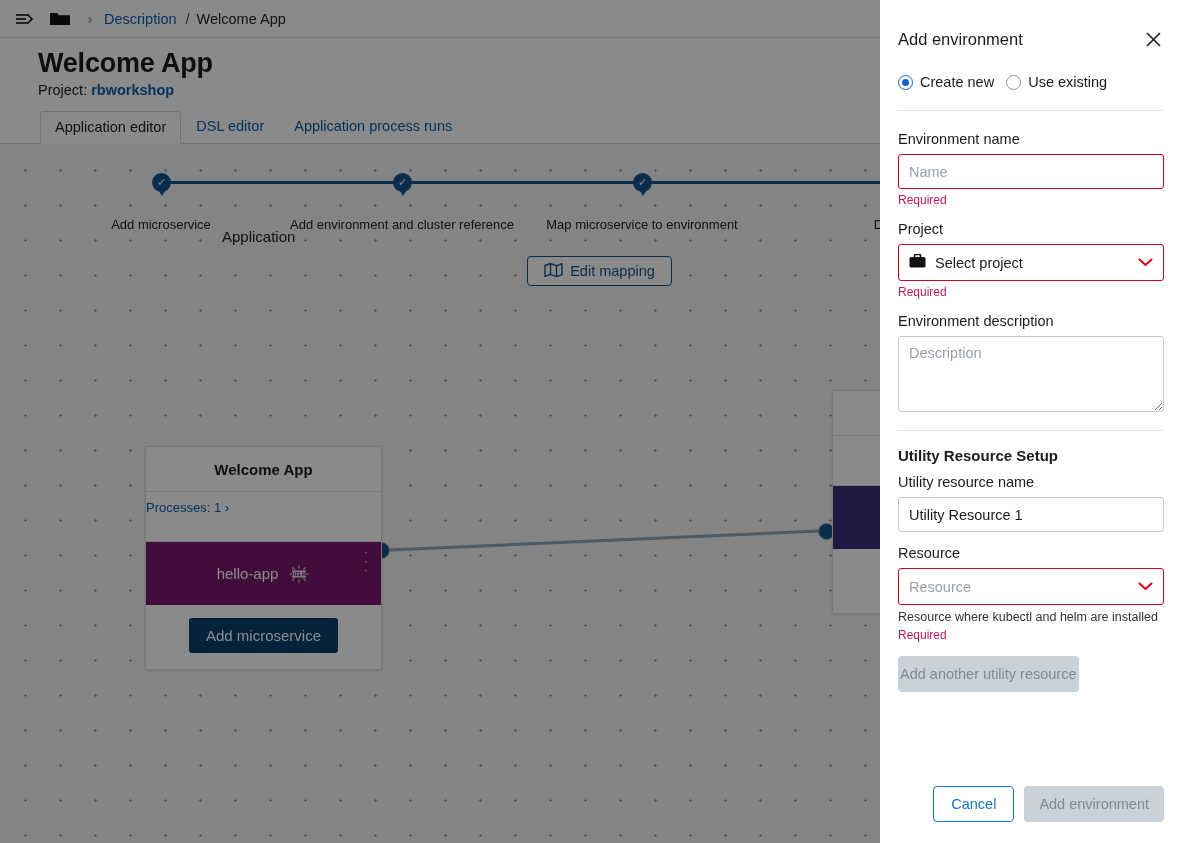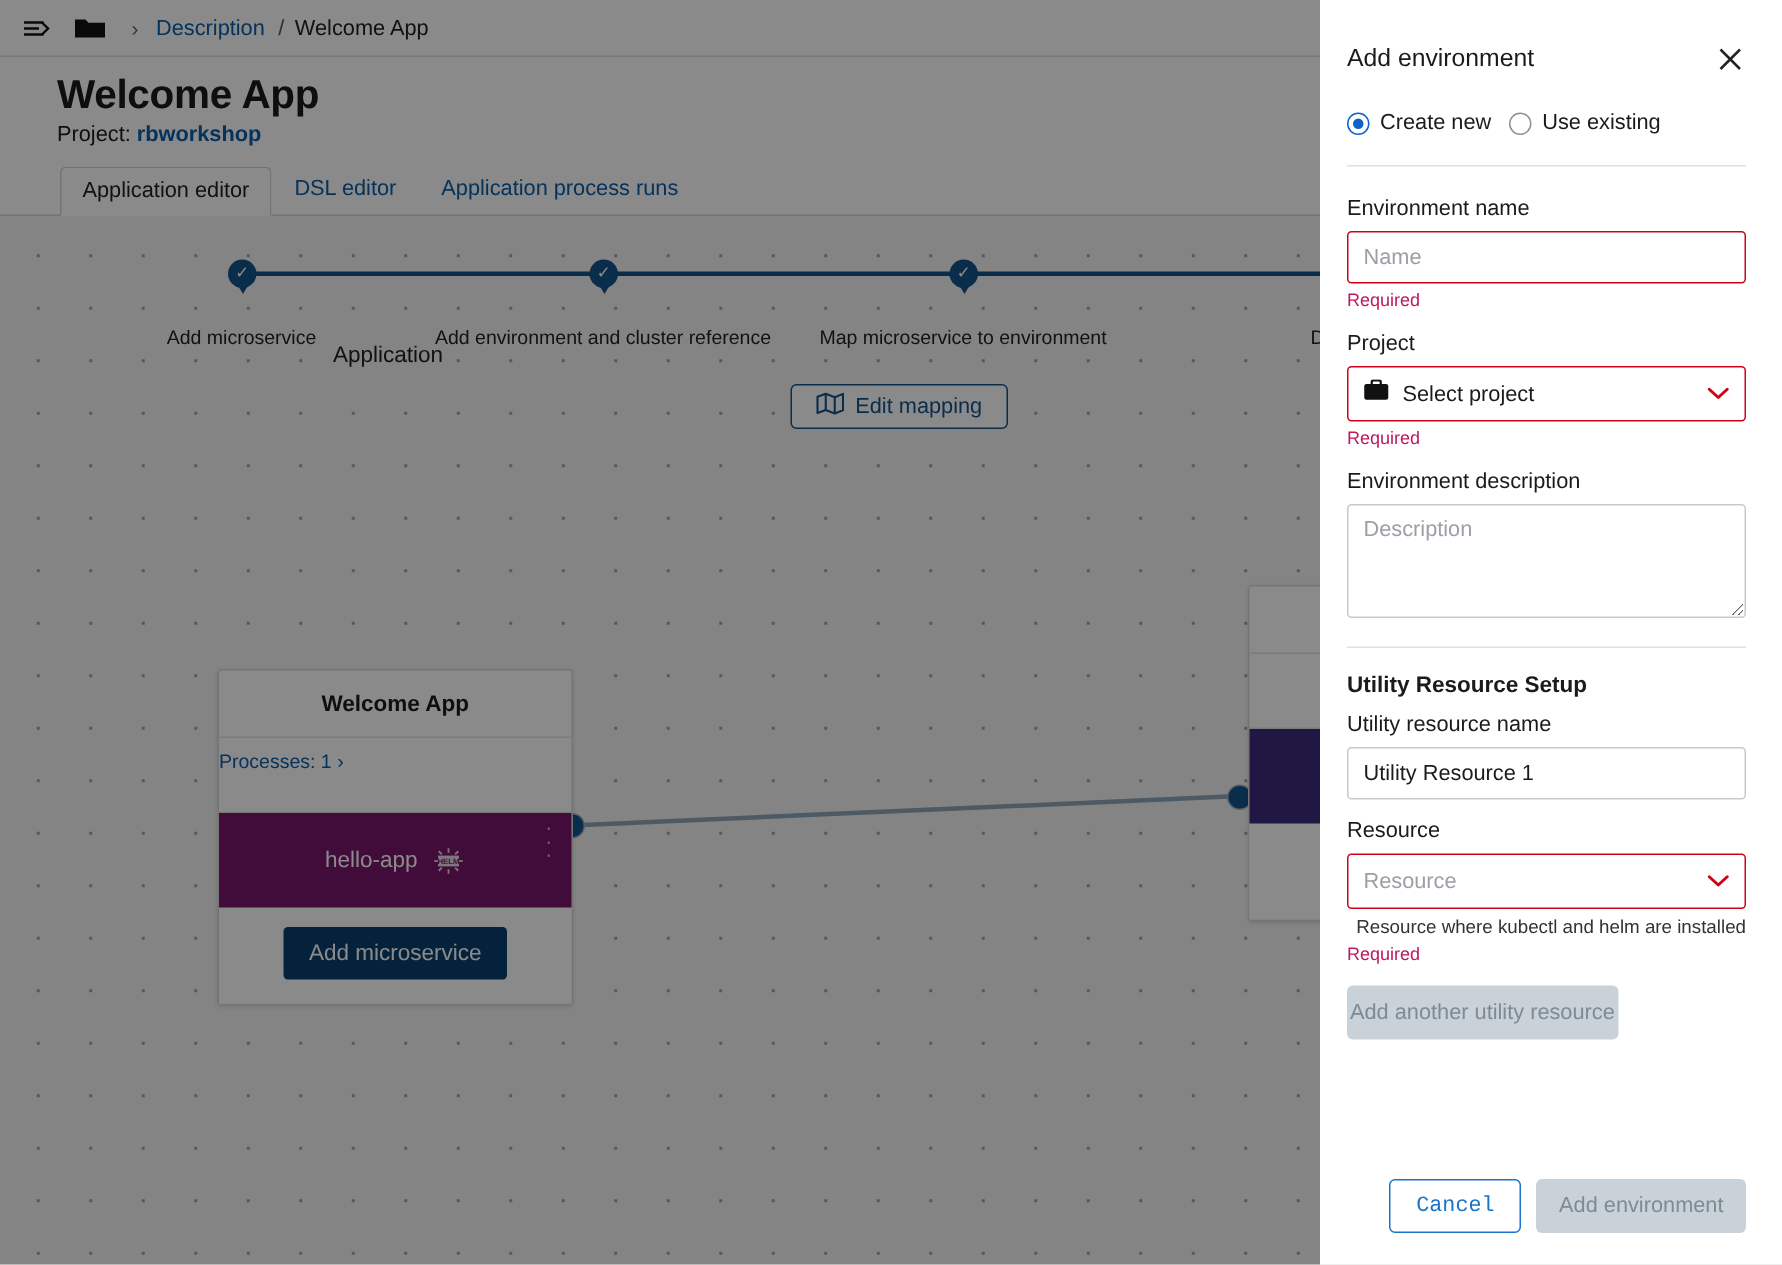--- a/index.html
+++ b/index.html
@@ -259,21 +259,21 @@
   .radio-dot.checked::after {
     content: ""; position: absolute; inset: 3px;
     border-radius: 50%; background: #0f62c9;
   }
   .radio-label { font-size: 14.5px; color: #1b1b1b; }
 
   .divider { height: 1px; background: #e0e0e0; margin: 0 0 20px 0; }
 
   .field-label { font-size: 14.5px; color: #1b1b1b; margin-bottom: 7px; }
   .req { font-size: 12px; color: #be185d; margin-top: 4px; }
-  .hint { font-size: 12.5px; color: #333; margin-top: 5px; text-align: right; }
+  .hint { font-size: 12.5px; color: #333; margin-top: 5px; }
 
   .txt {
     width: 100%; height: 35px;
     border: 1px solid #d0021b; border-radius: 3px;
     padding: 0 10px; font-size: 14.5px;
     color: #1b1b1b; outline: none;
     font-family: "Liberation Sans", sans-serif;
     background: #fff;
   }
   .txt.normal { border: 1px solid #c9c9c9; }
@@ -314,21 +314,21 @@
     flex: 0 0 auto;
     height: 78px;
     background: #ffffff;
     display: flex; align-items: center; justify-content: flex-end;
     gap: 10px; padding: 0 24px 0 0;
   }
   .btn-cancel {
     background: #fff; color: #1a73c8;
     border: 1.5px solid #1a73c8; border-radius: 4px;
     font-size: 14.5px; padding: 9px 17px; cursor: pointer;
-    font-family: Liberation Mono, monospace;
+    font-family: Liberation Sans, sans-serif;
   }
   .btn-submit-disabled {
     background: #c9d2d9; color: #7f8a93;
     border: none; border-radius: 4px;
     font-size: 14.5px; padding: 10px 15px; cursor: default;
     font-family: "Liberation Sans", sans-serif;
   }
 </style>
 </head>
 <body>

